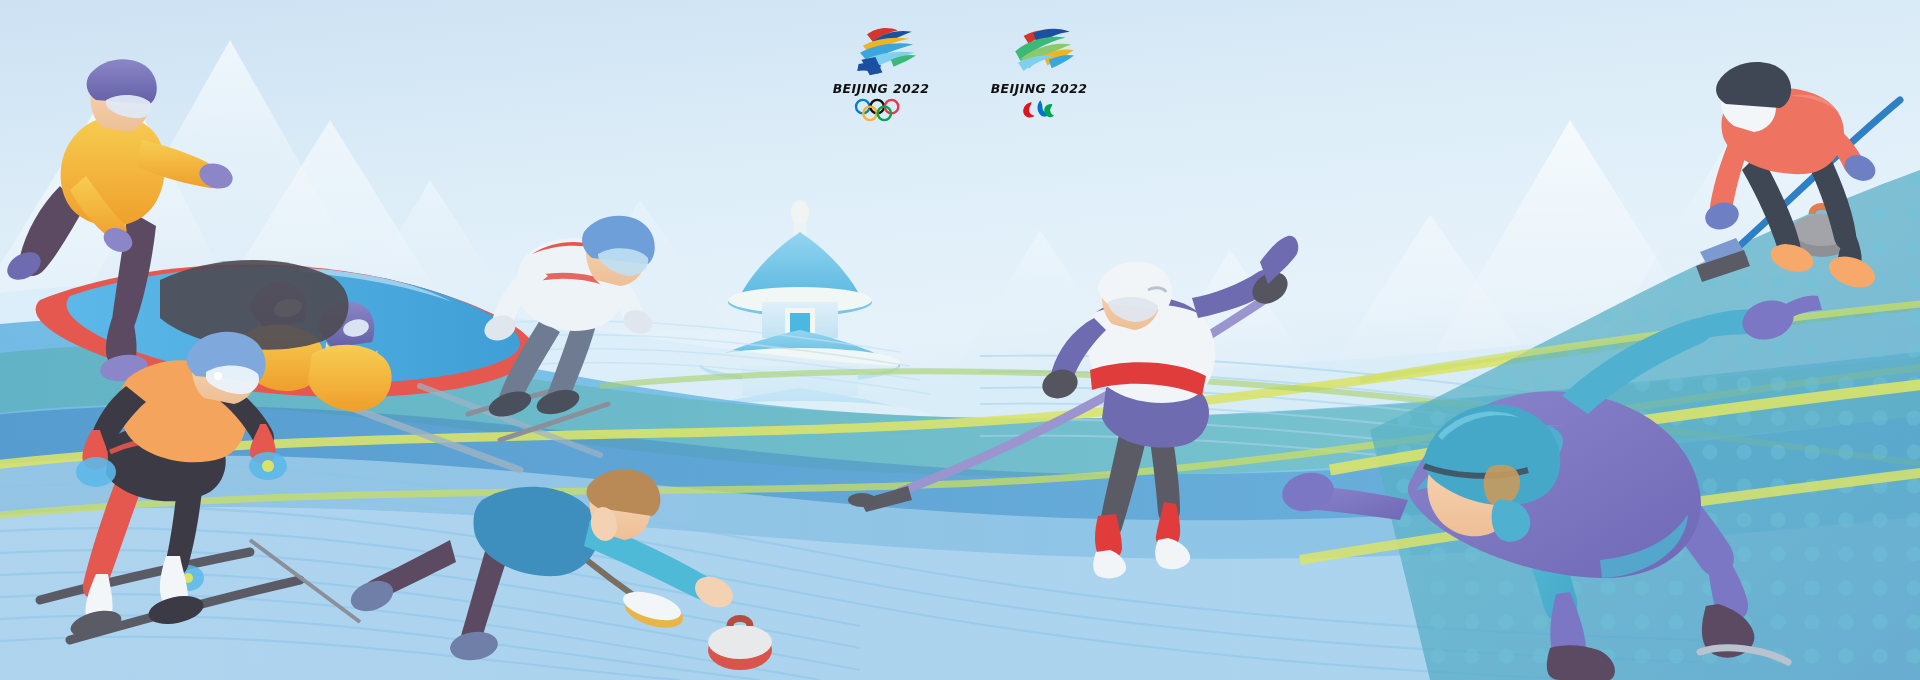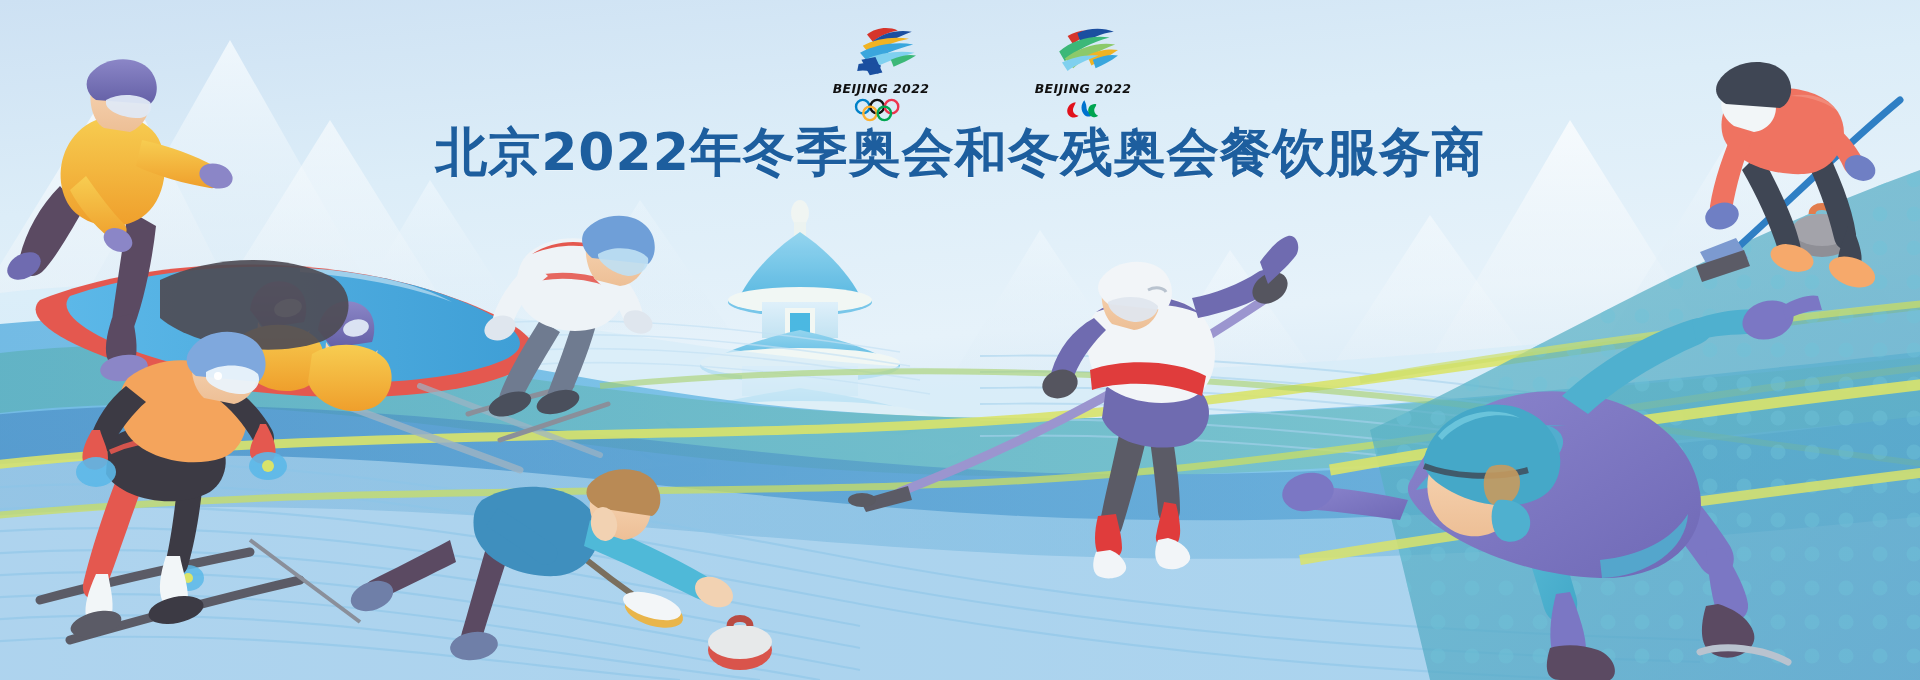--- a/index.html
+++ b/index.html
@@ -14,21 +14,21 @@
   }
   .layer{position:absolute;inset:0;}
   .layer svg{display:block;width:1920px;height:680px;}
 
   
   #emblems{
     position:absolute;left:0;right:0;top:22px;
     display:flex;justify-content:center;align-items:flex-start;gap:46px;
     z-index:40;
   }
-  .emblem{width:112px;display:flex;flex-direction:column;align-items:center;margin-left:44px;}
+  .emblem{width:112px;display:flex;flex-direction:column;align-items:center;}
   .emblem .mark{width:86px;height:56px;}
   .emblem .word{
     font-family:"DejaVu Sans",sans-serif;
     font-weight:bold;font-style:italic;
     font-size:12.5px;letter-spacing:.4px;
     color:#111;margin-top:3px;white-space:nowrap;
   }
   .emblem .rings{width:62px;height:24px;margin-top:2px;}
   .emblem .agitos{width:44px;height:22px;margin-top:3px;}
 
@@ -544,15 +544,14 @@
       </svg>
       <div class="word">BEIJING 2022</div>
       <svg class="agitos" viewBox="0 0 90 44">
         <path d="M30 6 C16 8 10 20 14 30 C18 38 30 40 36 34 C26 32 22 24 26 16 C28 11 30 8 30 6 Z" fill="#e1121c"></path>
         <path d="M48 2 C40 10 40 24 48 32 C54 38 64 36 66 28 C58 30 52 24 52 16 C52 9 48 4 48 2 Z" fill="#0072ce"></path>
         <path d="M72 10 C62 8 54 16 56 26 C58 36 70 40 76 34 C68 30 66 22 70 16 C72 13 72 11 72 10 Z" fill="#00a551"></path>
       </svg>
     </div>
   </div>
 
-  <div id="headline">北京2022年冬季奥会和冬残奥会餐饮服务商</div>
 
 </div>
 
 </body></html>

